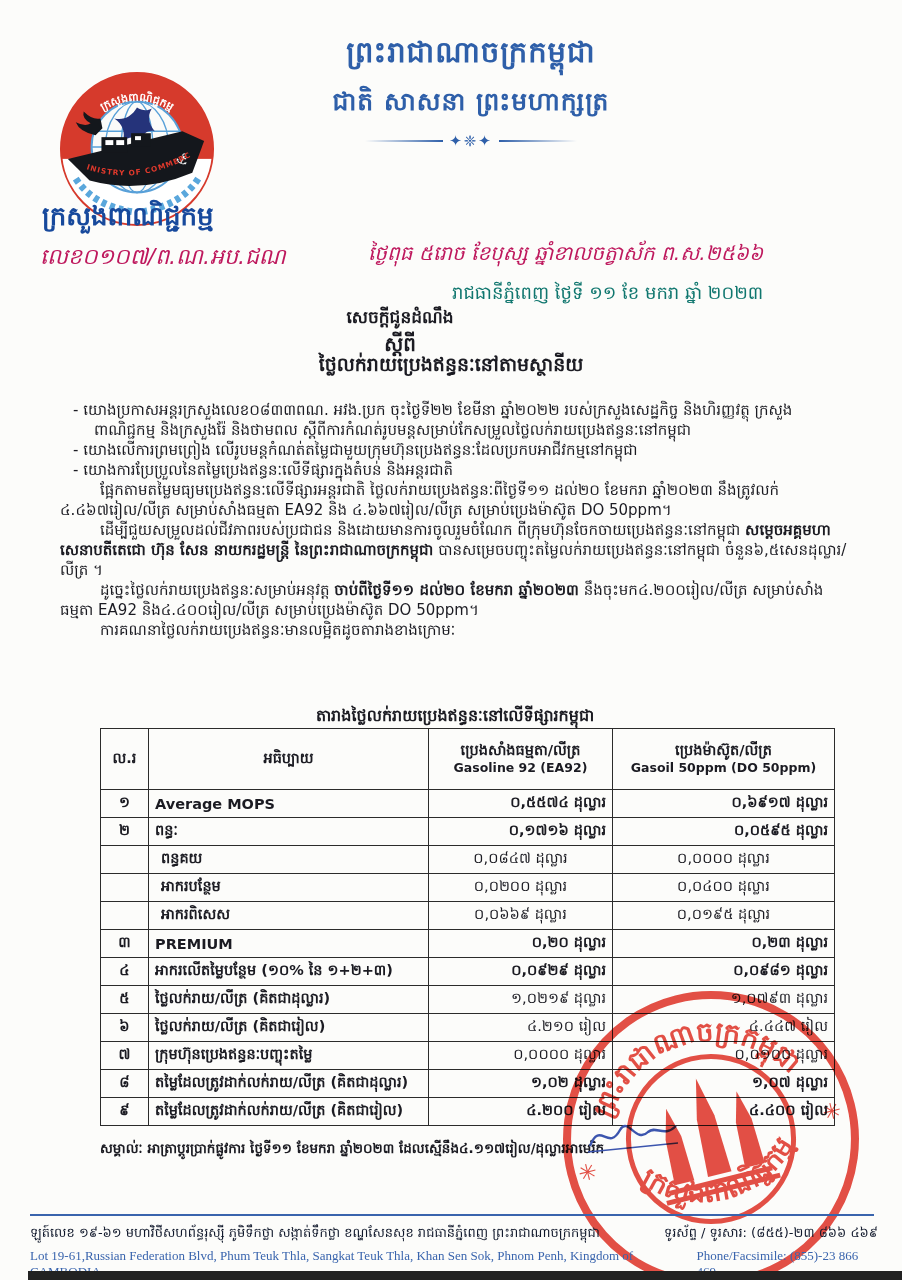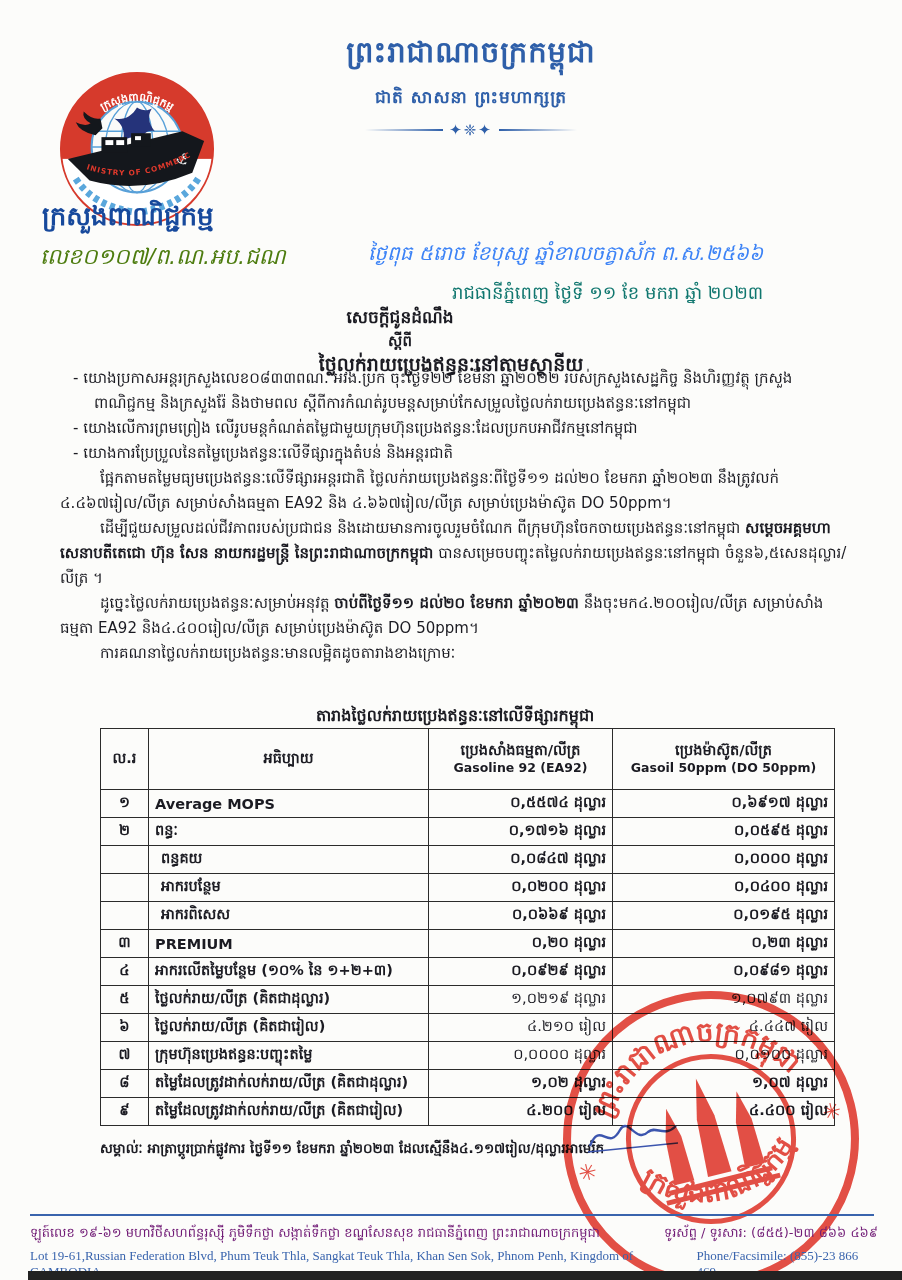--- a/index.html
+++ b/index.html
@@ -1,66 +1,66 @@
 <!DOCTYPE html>
 <html><head>
 <meta charset="utf-8">
 <style>
   html,body{margin:0;padding:0;background:#e8e8e6;}
   #page{position:relative;width:902px;height:1280px;background:#fcfcfa;overflow:hidden;
         font-family:"DejaVu Sans",sans-serif;color:#1b1b22;}
   
   .kingdom-header{position:absolute;top:34px;left:40px;right:0;text-align:center;color:#2e5fa9;}
   .kh-line1{font-size:29px;font-weight:bold;letter-spacing:1px;}
-  .kh-line2{font-size:17px;font-weight:bold;margin-top:10px;letter-spacing:1px;}
+  .kh-line2{font-size:25px;font-weight:bold;margin-top:10px;letter-spacing:1px;}
   .ornament{margin-top:10px;display:flex;align-items:center;justify-content:center;gap:6px;color:#2e5fa9;}
   .orn-line{width:78px;height:2px;background:linear-gradient(90deg,transparent,#2e5fa9);}
   .orn-line.r{background:linear-gradient(90deg,#2e5fa9,transparent);}
   .orn-glyphs{font-size:15px;letter-spacing:2px;}
   
   .logo{position:absolute;left:58px;top:70px;width:158px;height:158px;}
   
   .ministry-name{position:absolute;left:42px;top:200px;font-size:26px;font-weight:bold;color:#17499c;}
-  .doc-number{position:absolute;left:40px;top:243px;font-size:22px;color:#4d7c0f;font-style:italic;}
-  
-  .date-line1{position:absolute;left:368px;top:240px;font-size:20px;color:#3b82f6;font-style:italic;white-space:nowrap;}
+  .doc-number{position:absolute;left:40px;top:243px;font-size:22px;color:#be185d;font-style:italic;}
+  
+  .date-line1{position:absolute;left:368px;top:240px;font-size:20px;color:#be185d;font-style:italic;white-space:nowrap;}
   .date-line2{position:absolute;left:452px;top:281px;font-size:18px;color:#0f766e;white-space:nowrap;}
   
   .notice-1{position:absolute;left:0;top:306px;width:800px;text-align:center;font-size:17px;font-weight:bold;}
-  .notice-2{position:absolute;left:0;top:331px;width:800px;text-align:center;font-size:15px;font-weight:bold;}
+  .notice-2{position:absolute;left:0;top:331px;width:800px;text-align:center;font-size:20px;font-weight:bold;}
   .notice-3{position:absolute;left:0;top:352px;width:902px;text-align:center;font-size:19px;font-weight:bold;}
   
-  .body-text{position:absolute;left:60px;top:366px;width:790px;font-size:15px;line-height:25px;}
+  .body-text{position:absolute;left:60px;top:400px;width:790px;font-size:15px;line-height:20px;}
   .body-text p{margin:0;}
   p.bullet{padding-left:34px;text-indent:-21px;}
   p.para{text-indent:40px;}
   .seg-bold{font-weight:bold;}
   
   .table-title{position:absolute;left:0;top:705px;width:910px;text-align:center;font-size:16px;font-weight:bold;}
   table.price{position:absolute;left:88px;top:728px;border-collapse:collapse;table-layout:fixed;
               width:734px;font-size:14.5px;margin-left:12px;}
   table.price th,table.price td{border:1.6px solid #2b2b2b;padding:0 6px;}
   table.price th{height:60px;font-weight:bold;text-align:center;line-height:1.35;}
   table.price td{height:27px;}
   .th-en{font-size:12.5px;}
   td.col-no{text-align:center;font-weight:bold;}
   td.col-desc{padding-left:10px;font-weight:bold;}
   td.col-ea92,td.col-do50{text-align:right;padding-right:14px;}
   tr.row-main-bold td.col-ea92,tr.row-main-bold td.col-do50{font-weight:bold;}
   tr.row-sub td.col-desc{font-weight:bold;padding-left:12px;}
-  tr.row-sub td.col-ea92,tr.row-sub td.col-do50{text-align:right;font-weight:bold;}
+  tr.row-sub td.col-ea92,tr.row-sub td.col-do50{text-align:center;}
   
   .note{position:absolute;left:100px;top:1140px;font-size:13.5px;font-weight:bold;}
   .signature{position:absolute;left:586px;top:1116px;width:96px;height:46px;}
   .stamp{position:absolute;left:560px;top:988px;width:302px;height:302px;opacity:.86;
          transform:rotate(-14deg);mix-blend-mode:multiply;}
   
   .footer-rule{position:absolute;left:30px;top:1214px;width:844px;height:2px;background:#3964ad;}
   .footer-kh{position:absolute;left:30px;top:1224px;width:848px;display:flex;justify-content:space-between;
-             font-size:13px;color:#701a75;}
+             font-size:13px;color:#0f172a;}
   .footer-en{position:absolute;left:30px;top:1248px;width:848px;display:flex;justify-content:space-between;
              font-size:13px;color:#3964ad;font-family:"Liberation Serif",serif;}
   .bottom-bar{position:absolute;left:28px;right:0;top:1271px;height:9px;background:#222;}
 </style>
 </head>
 <body>
 
 <div id="page">
 
   <div class="kingdom-header">

